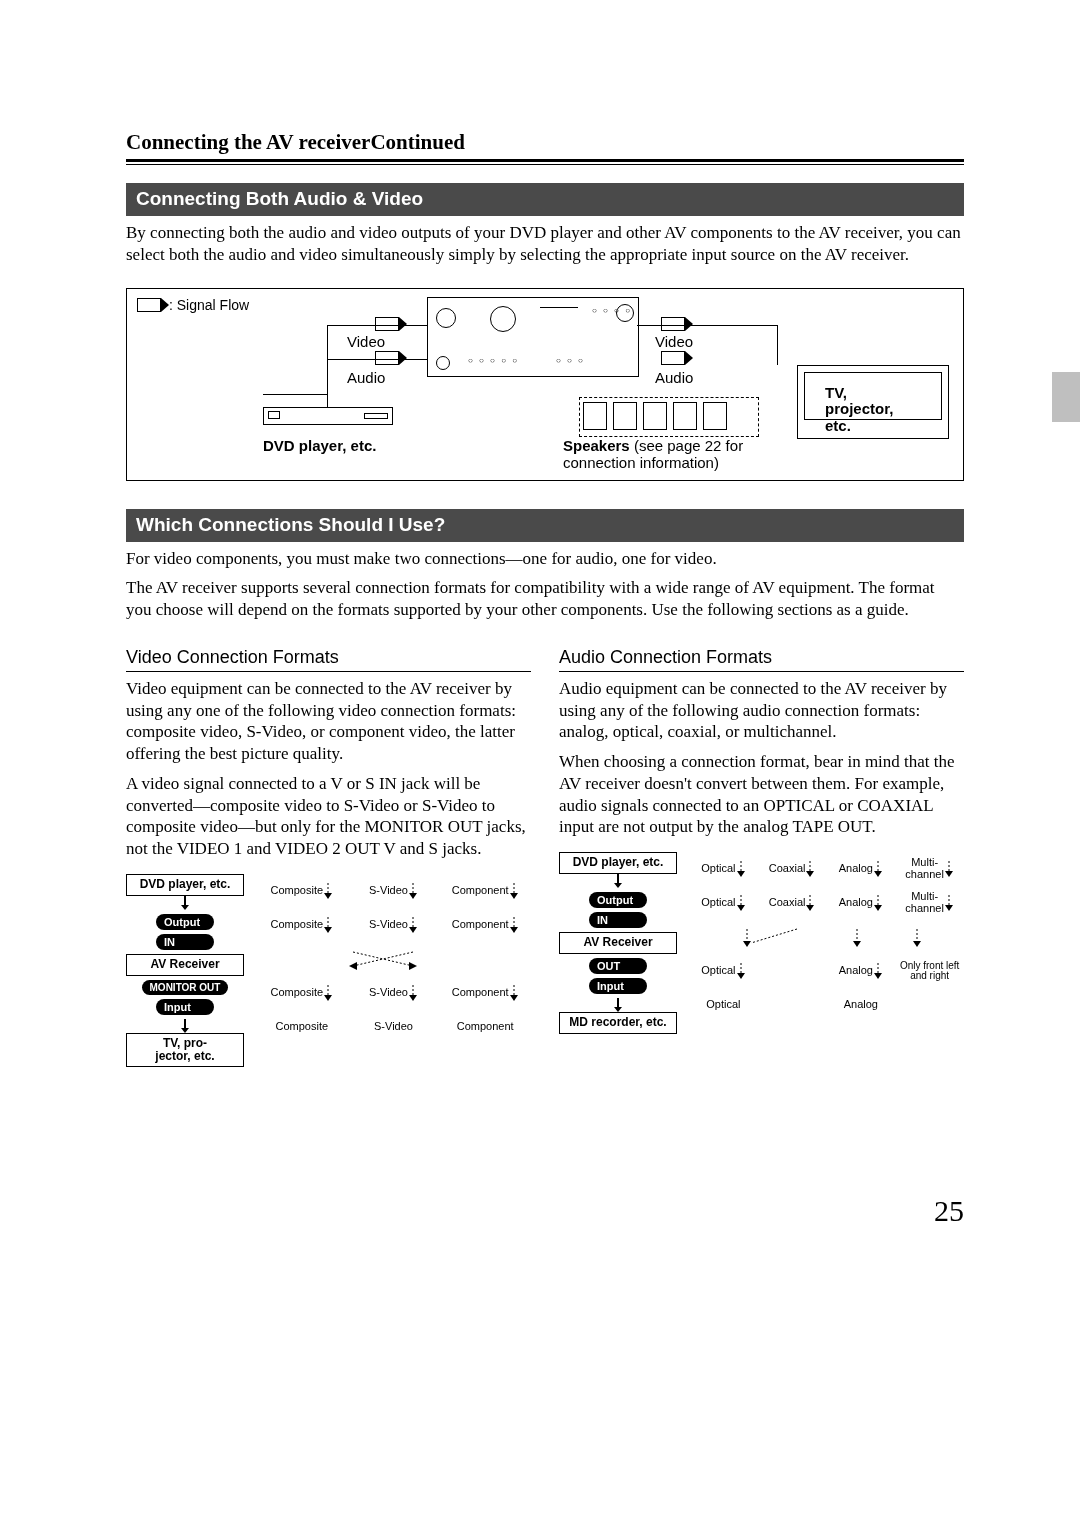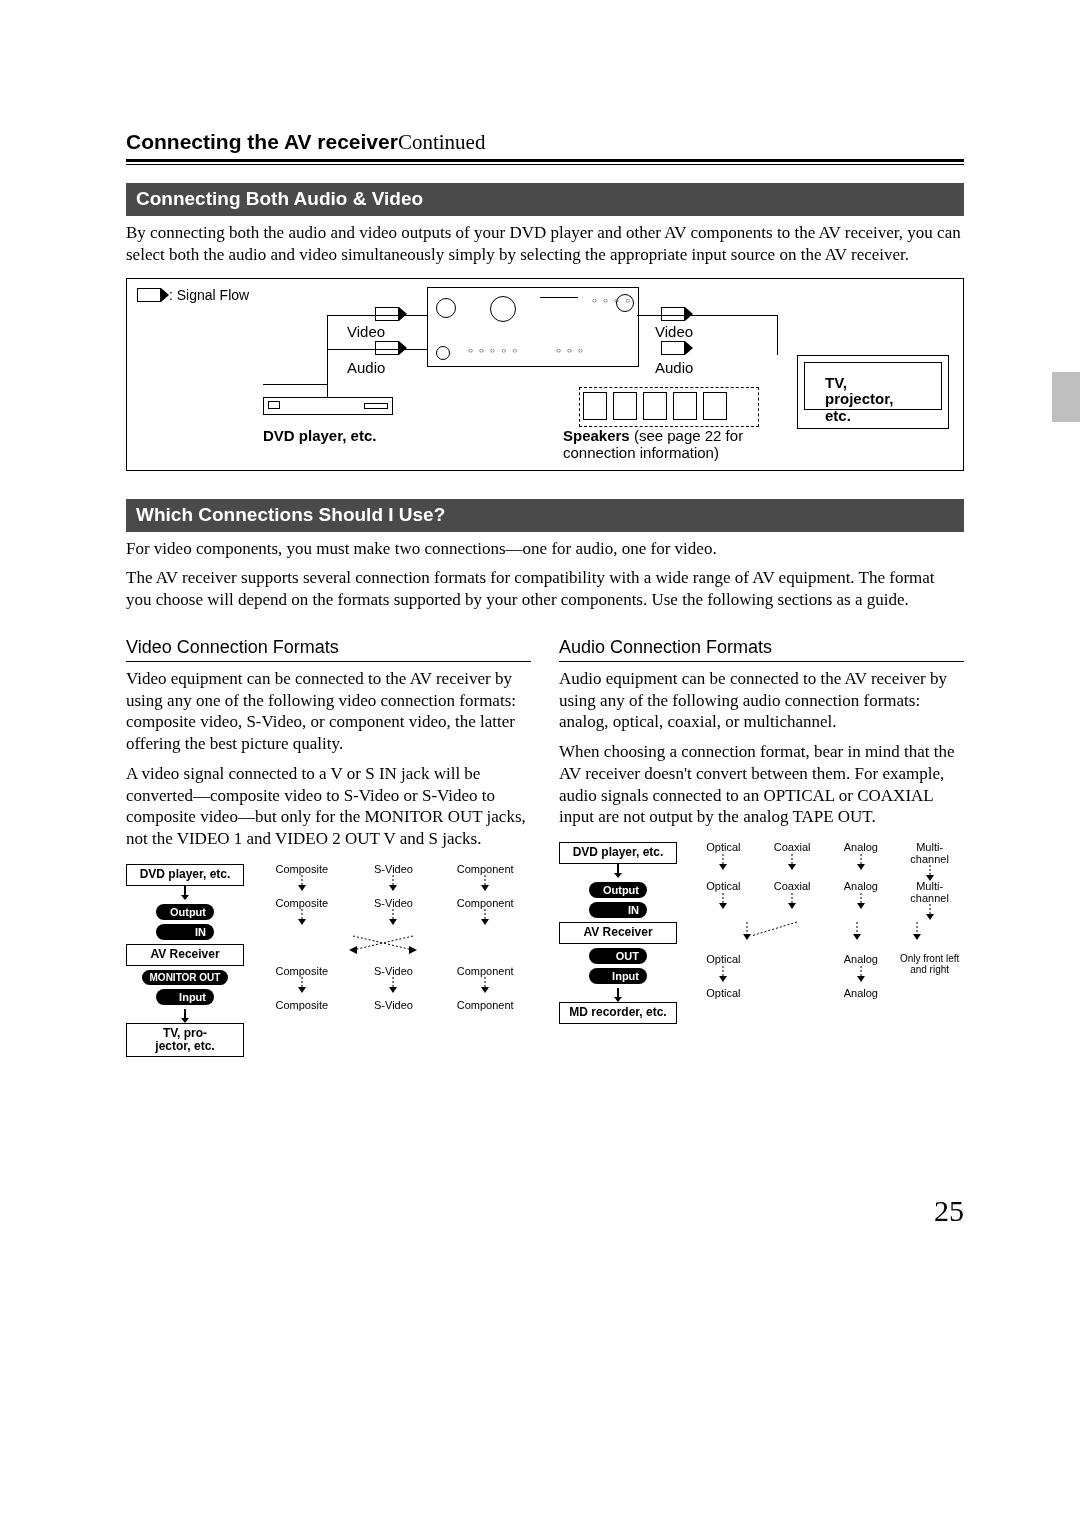--- a/index.html
+++ b/index.html
@@ -15,22 +15,22 @@
     height: 1528px;
     padding: 130px 116px 0 126px;
     box-sizing: border-box;
     position: relative;
   }
   .page-title {
     font-family: Arial, Helvetica, sans-serif;
     font-size: 21px;
     margin-bottom: 2px;
   }
-  .page-title .main { font-weight: bold; }
-  .page-title .cont { font-weight: normal; font-family: "Times New Roman", serif; }
+  .page-title .main { font-weight: bold; font-family: Liberation Serif, serif; }
+  .page-title .cont { font-weight: bold; font-family: "Times New Roman", serif; }
   .title-rule-thick { border: none; border-top: 3px solid #000; margin: 4px 0 0 0; }
   .title-rule-thin  { border: none; border-top: 1px solid #000; margin: 2px 0 18px 0; }
 
   .section-header {
     background: #4a4a4a;
     color: #fff;
     font-family: Arial, Helvetica, sans-serif;
     font-weight: bold;
     font-size: 19px;
     padding: 5px 10px 6px 10px;
@@ -61,21 +61,21 @@
   }
 
   
   .cols { display: flex; gap: 28px; }
   .col { flex: 1; }
 
   
   .dia-box {
     border: 1px solid #000;
     padding: 8px 10px 8px 10px;
-    margin-top: 12px;
+    margin-top: 22px;
     font-family: Arial, Helvetica, sans-serif;
     font-size: 14px;
     position: relative;
     height: 175px;
   }
   .dia-label { position: absolute; font-size: 15px; }
   .legend { display: flex; align-items: center; gap: 8px; font-size: 14px; }
   .flow-icon {
     display: inline-block; width: 22px; height: 12px;
     border: 1.3px solid #000; position: relative;
@@ -120,38 +120,38 @@
     font-size: 12px; font-weight: bold; padding: 3px 4px;
     min-height: 14px; display: flex; align-items: center; justify-content: center;
     line-height: 1.1;
   }
   .pill {
     border-radius: 10px;
     background: #000; color: #fff;
     font-weight: bold;
     font-size: 11px;
     padding: 2px 8px;
-    text-align: right;
+    text-align: left;
     margin: 4px auto;
     width: fit-content;
     min-width: 42px;
   }
   .pill.mon { font-size:10px; }
   .v-arrow { width: 100%; display:flex; justify-content:center; }
   .v-arrow svg { display:block; }
   .matrix {
     flex: 1;
     display: grid;
     grid-template-columns: repeat(4, 1fr);
     gap: 0;
     font-size: 11px;
     text-align: center;
   }
   .matrix.m3 { grid-template-columns: repeat(3, 1fr); }
-  .mcell { display: flex; flex-direction: column; align-items: center; padding: 0 4px; min-height: 34px; }
+  .mcell { display: flex; flex-direction: row; align-items: center; padding: 0 4px; min-height: 34px; justify-content: center; }
   .mlabel { white-space: normal; line-height: 1.05; }
   .page-num {
     position: absolute;
     right: 116px;
     bottom: 300px;
     font-size: 30px;
     font-family: "Times New Roman", serif;
   }
 </style>
 </head>

